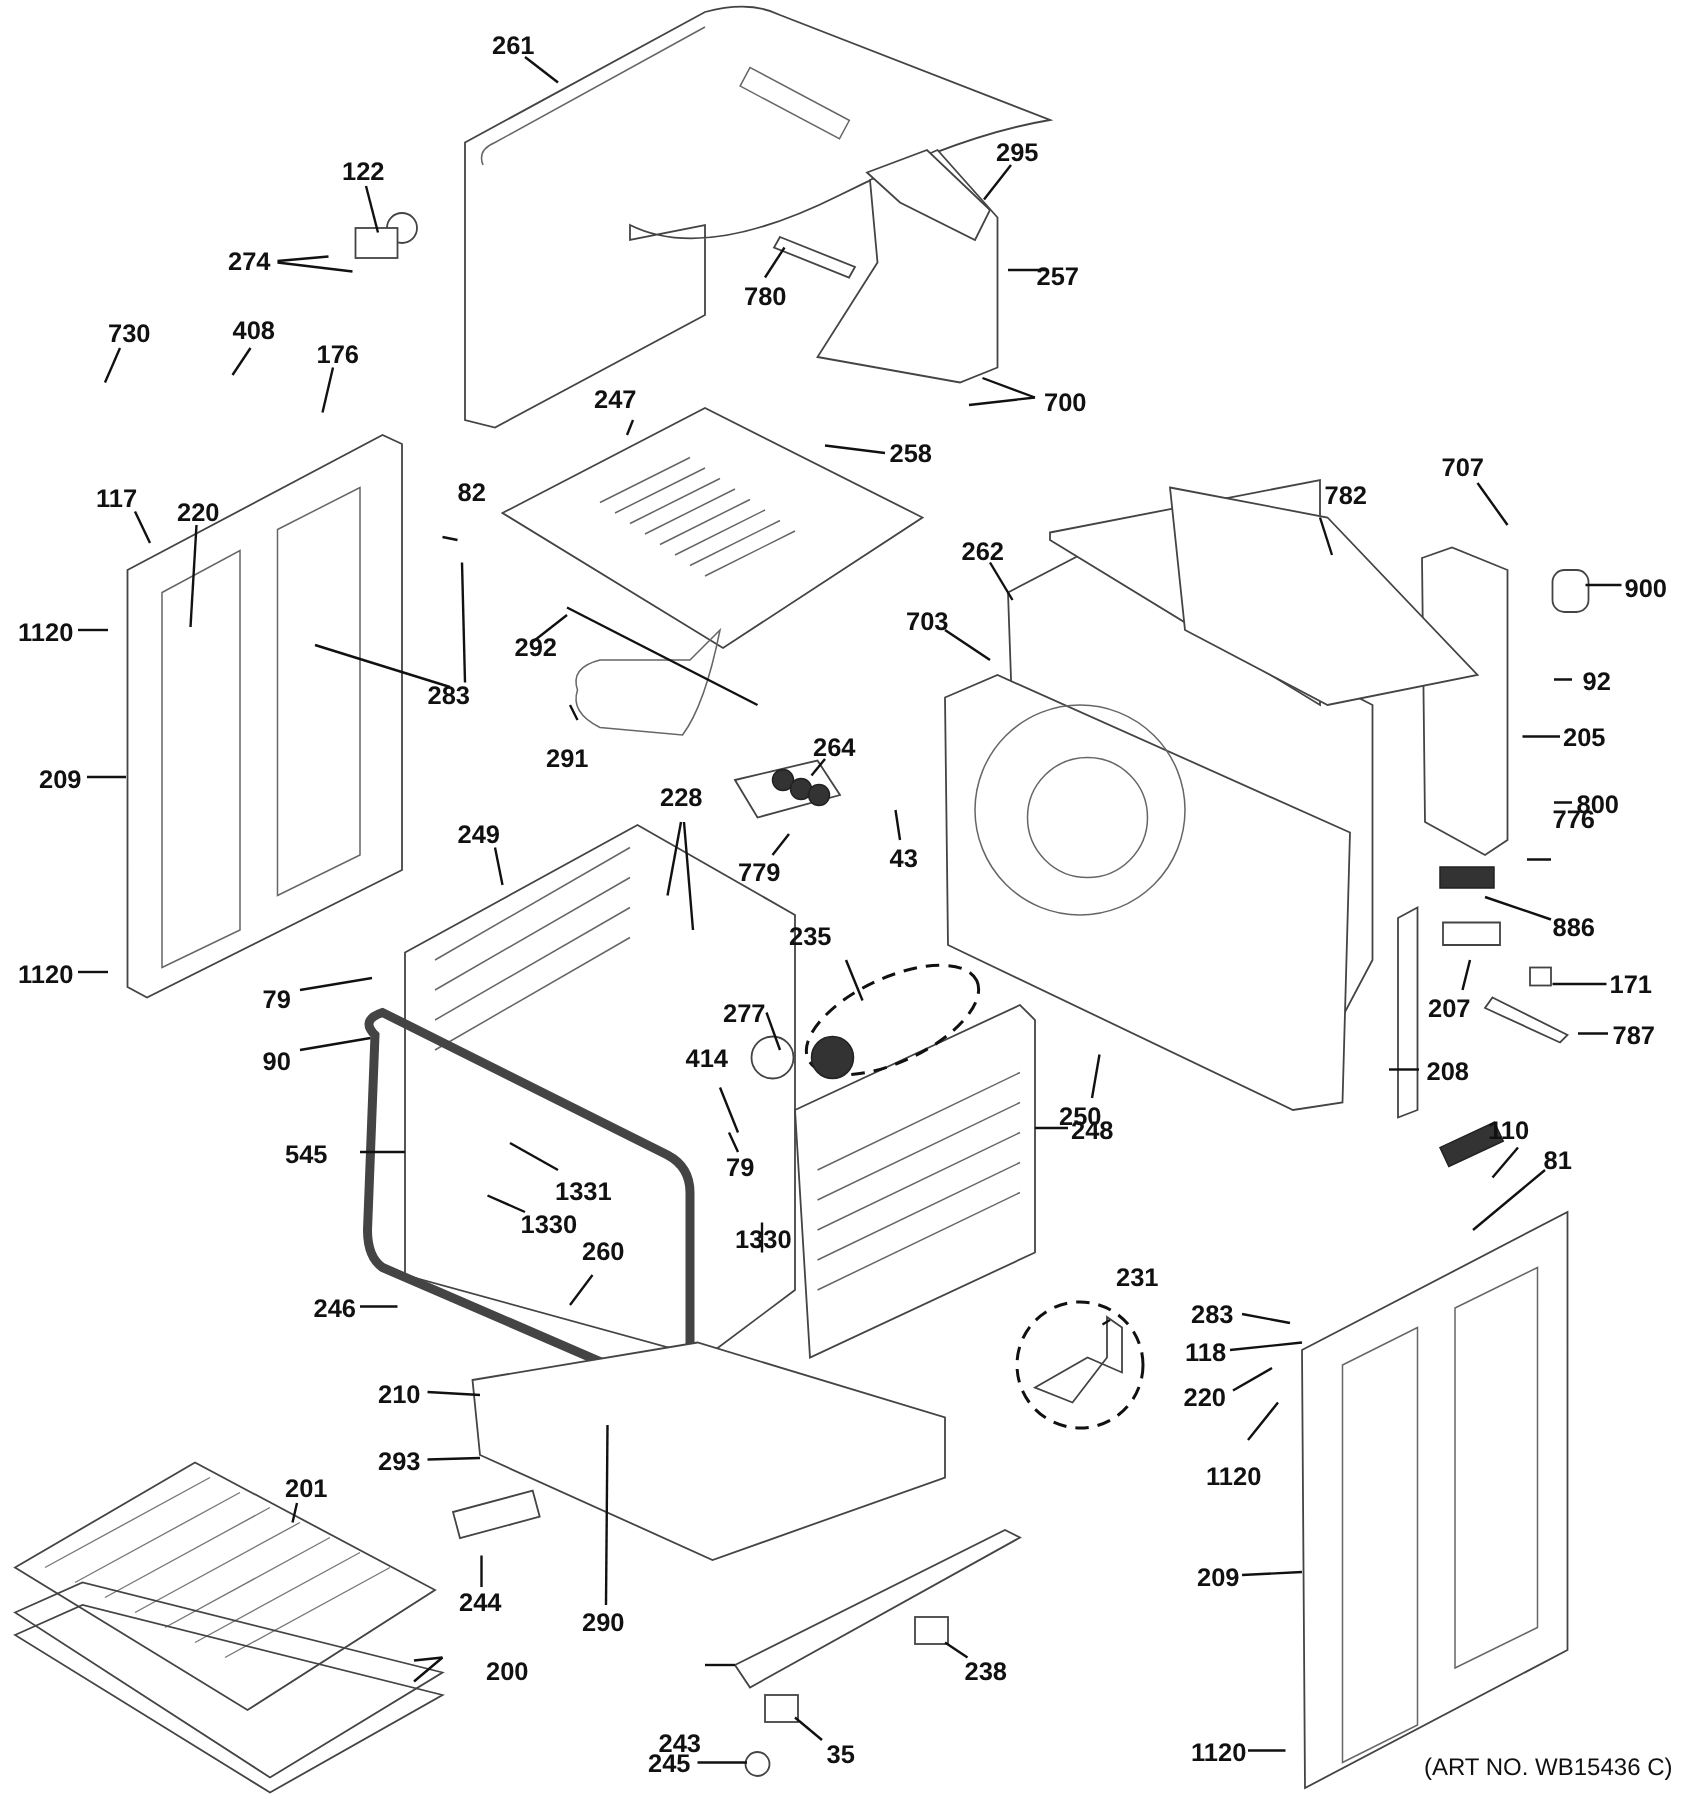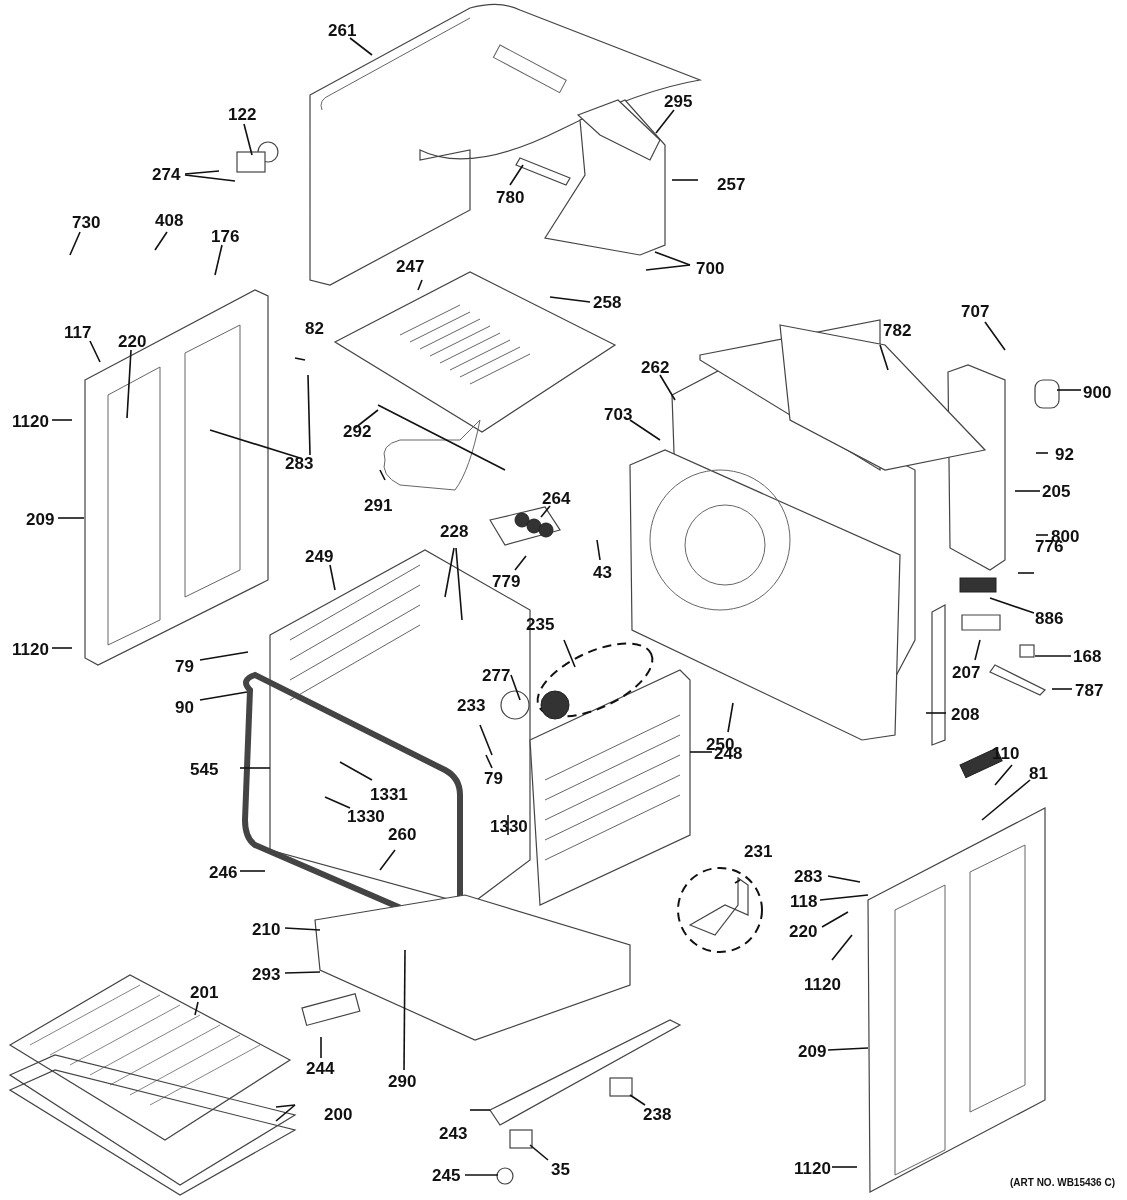--- a/index.html
+++ b/index.html
@@ -1,20 +1,20 @@
 <!DOCTYPE html>
 <html><head>
 <meta charset="utf-8">
 <style>
   html, body { margin:0; padding:0; background:#ffffff; }
   body { width:1127px; height:1200px; position:relative; overflow:hidden;
          font-family:"Liberation Sans", sans-serif; }
   #diagram { position:absolute; left:0; top:0; width:1127px; height:1200px; }
   .lbl { position:absolute; font-weight:bold; font-size:17px; color:#111; line-height:1; white-space:nowrap; }
-  .art { position:absolute; font-weight:bold; font-size:10px; color:#111; right:12px; bottom:12px; }
+  .art { position:absolute; font-weight:normal; font-size:16px; color:#111; right:12px; bottom:12px; }
   svg .part { fill:#fff; stroke:#444; stroke-width:1.2; }
   svg .thin { fill:none; stroke:#666; stroke-width:1; }
   svg .lead { fill:none; stroke:#111; stroke-width:1.6; }
   svg .dash { fill:none; stroke:#111; stroke-width:2; stroke-dasharray:9 6; }
   svg .dark { fill:#333; stroke:#222; stroke-width:1; }
   svg .grid { fill:none; stroke:#777; stroke-width:0.9; }
 </style>
 </head>
 <body>
 
@@ -221,47 +221,47 @@
 </svg>
 
 
 <span class="lbl" style="left:328px;top:22px">261</span>
 <span class="lbl" style="left:228px;top:106px">122</span>
 <span class="lbl" style="left:152px;top:166px">274</span>
 <span class="lbl" style="left:72px;top:214px">730</span>
 <span class="lbl" style="left:155px;top:212px">408</span>
 <span class="lbl" style="left:211px;top:228px">176</span>
 <span class="lbl" style="left:664px;top:93px">295</span>
-<span class="lbl" style="left:717px;top:176px">257</span>
+<span class="lbl" style="left:691px;top:176px">257</span>
 <span class="lbl" style="left:496px;top:189px">780</span>
 <span class="lbl" style="left:696px;top:260px">700</span>
 <span class="lbl" style="left:396px;top:258px">247</span>
 <span class="lbl" style="left:593px;top:294px">258</span>
 <span class="lbl" style="left:961px;top:303px">707</span>
 <span class="lbl" style="left:883px;top:322px">782</span>
 <span class="lbl" style="left:1083px;top:384px">900</span>
 <span class="lbl" style="left:641px;top:359px">262</span>
 <span class="lbl" style="left:604px;top:406px">703</span>
 <span class="lbl" style="left:1055px;top:446px">92</span>
 <span class="lbl" style="left:1042px;top:483px">205</span>
 <span class="lbl" style="left:1051px;top:528px">800</span>
 <span class="lbl" style="left:1035px;top:538px">776</span>
 <span class="lbl" style="left:1035px;top:610px">886</span>
-<span class="lbl" style="left:1073px;top:648px">168</span>
+<span class="lbl" style="left:1073px;top:648px">171</span>
 <span class="lbl" style="left:952px;top:664px">207</span>
 <span class="lbl" style="left:1075px;top:682px">787</span>
 <span class="lbl" style="left:951px;top:706px">208</span>
 <span class="lbl" style="left:706px;top:736px">250</span>
 <span class="lbl" style="left:593px;top:564px">43</span>
 <span class="lbl" style="left:542px;top:490px">264</span>
 <span class="lbl" style="left:492px;top:573px">779</span>
 <span class="lbl" style="left:440px;top:523px">228</span>
 <span class="lbl" style="left:526px;top:616px">235</span>
 <span class="lbl" style="left:482px;top:667px">277</span>
-<span class="lbl" style="left:457px;top:697px">233</span>
+<span class="lbl" style="left:457px;top:697px">414</span>
 <span class="lbl" style="left:714px;top:745px">248</span>
 <span class="lbl" style="left:484px;top:770px">79</span>
 <span class="lbl" style="left:490px;top:818px">1330</span>
 <span class="lbl" style="left:370px;top:786px">1331</span>
 <span class="lbl" style="left:347px;top:808px">1330</span>
 <span class="lbl" style="left:388px;top:826px">260</span>
 <span class="lbl" style="left:64px;top:324px">117</span>
 <span class="lbl" style="left:118px;top:333px">220</span>
 <span class="lbl" style="left:305px;top:320px">82</span>
 <span class="lbl" style="left:285px;top:455px">283</span>
@@ -274,21 +274,21 @@
 <span class="lbl" style="left:175px;top:658px">79</span>
 <span class="lbl" style="left:175px;top:699px">90</span>
 <span class="lbl" style="left:190px;top:761px">545</span>
 <span class="lbl" style="left:209px;top:864px">246</span>
 <span class="lbl" style="left:252px;top:921px">210</span>
 <span class="lbl" style="left:252px;top:966px">293</span>
 <span class="lbl" style="left:190px;top:984px">201</span>
 <span class="lbl" style="left:306px;top:1060px">244</span>
 <span class="lbl" style="left:388px;top:1073px">290</span>
 <span class="lbl" style="left:324px;top:1106px">200</span>
-<span class="lbl" style="left:439px;top:1125px">243</span>
+<span class="lbl" style="left:439px;top:1154px">243</span>
 <span class="lbl" style="left:643px;top:1106px">238</span>
 <span class="lbl" style="left:432px;top:1167px">245</span>
 <span class="lbl" style="left:551px;top:1161px">35</span>
 <span class="lbl" style="left:744px;top:843px">231</span>
 <span class="lbl" style="left:992px;top:745px">110</span>
 <span class="lbl" style="left:1029px;top:765px">81</span>
 <span class="lbl" style="left:794px;top:868px">283</span>
 <span class="lbl" style="left:790px;top:893px">118</span>
 <span class="lbl" style="left:789px;top:923px">220</span>
 <span class="lbl" style="left:804px;top:976px">1120</span>

